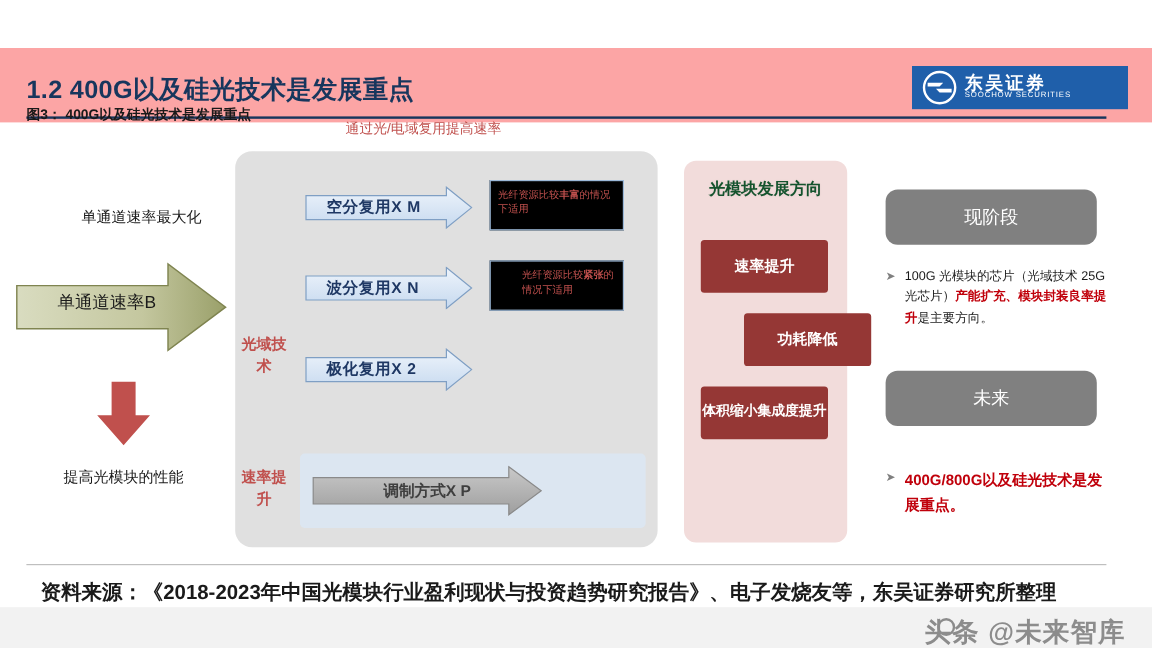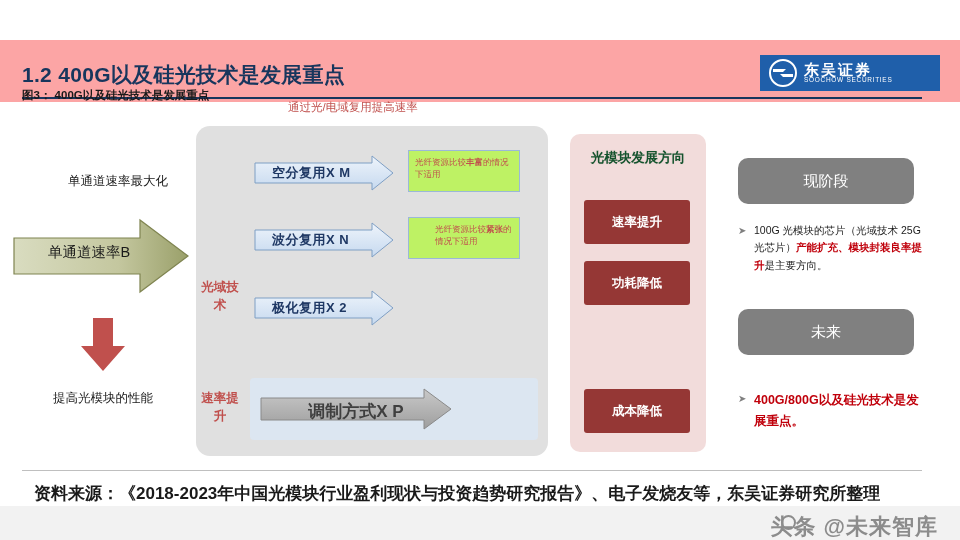--- a/index.html
+++ b/index.html
@@ -79,35 +79,35 @@
 
   
   .blue-arrow { position: absolute; height: 36px; }
   .blue-arrow-label {
     position: absolute; font-size: 13px; color: #1f3864; font-weight: bold;
     letter-spacing: 0.5px;
   }
   
   .note-box {
     position: absolute; width: 112px; height: 42px;
-    background: #bef264; border: 1px solid #9bb8d8;
+    background: #000000; border: 1px solid #9bb8d8;
     font-size: 8.5px; color: #c0504d; line-height: 1.45;
     padding: 5px 5px 0 6px;
   }
   .note-strong { font-weight: bold; }
 
   
   .panel-light {
     position: absolute; left: 250px; top: 378px; width: 288px; height: 62px;
     background: #dce6f1; border-radius: 4px;
   }
   .gray-arrow { position: absolute; left: 260px; top: 388px; width: 192px; height: 42px; }
   .gray-arrow-label {
     position: absolute; left: 288px; top: 400px; width: 136px; text-align: center;
-    font-size: 17px; color: #3f3f3f; font-weight: bold;
+    font-size: 13px; color: #3f3f3f; font-weight: bold;
   }
 
   
   .panel-pink {
     position: absolute; left: 570px; top: 134px; width: 136px; height: 318px;
     background: #f2dcdb; border-radius: 10px;
   }
   .pink-title {
     position: absolute; left: 578px; top: 148px; width: 120px;
     text-align: center; font-size: 13.5px; color: #14532d; font-weight: bold;
@@ -242,22 +242,22 @@
         <stop offset="100%" stop-color="#9e9e9e"></stop>
       </linearGradient>
     </defs>
     <path d="M1 10 L164 10 L164 1 L191 21 L164 41 L164 32 L1 32 Z" fill="url(#graygrad)" stroke="#8a8a8a" stroke-width="1"></path>
   </svg>
   <div class="gray-arrow-label">调制方式X P</div>
 
   <div class="panel-pink"></div>
   <div class="pink-title">光模块发展方向</div>
   <div class="dark-red-box" style="top:200px;">速率提升</div>
-  <div class="dark-red-box" style="top:261px;">功耗降低</div>
-  <div class="dark-red-box" style="top:389px;">成本降低</div>
+  <div class="dark-red-box" style="top:261px;margin-left:36px;">功耗降低</div>
+  <div class="dark-red-box" style="top:322px; font-size:11.5px;">体积缩小集成度提升</div>
 
   <div class="gray-pill" style="top:158px;">现阶段</div>
   <div class="bullet-row" style="top:222px;">
     <span class="bullet-mark">➤</span>
     <div class="bullet-body">
       <span class="txt-black">100G 光模块的芯片（光域技术 25G 光芯片）</span><span class="txt-red b">产能扩充、模块封装良率提升</span><span class="txt-black">是主要方向。</span>
     </div>
   </div>
 
   <div class="gray-pill" style="top:309px;">未来</div>

